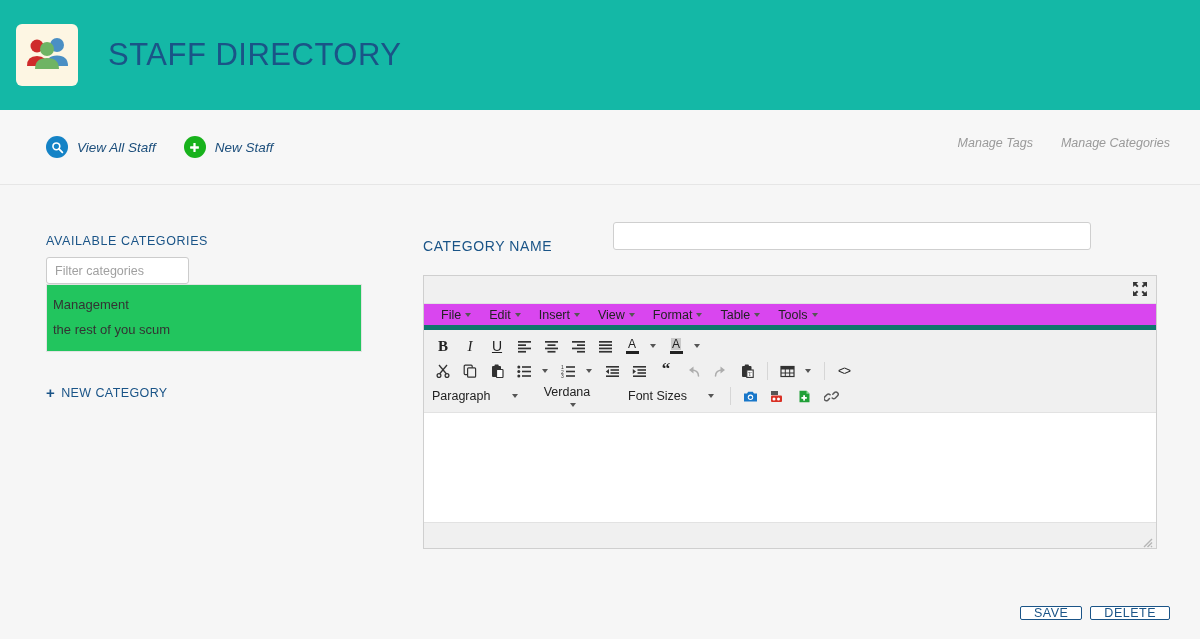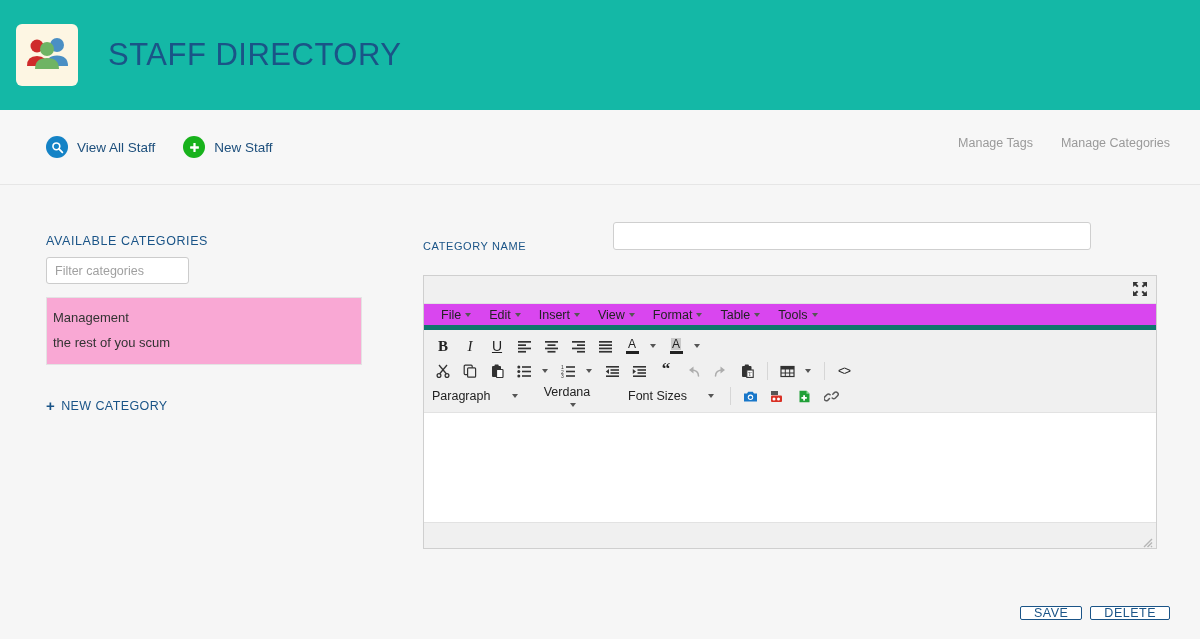--- a/index.html
+++ b/index.html
@@ -46,20 +46,21 @@
     margin-left:30px;
     font-size:31px; font-weight:normal; letter-spacing:.5px;
     color:#1a5487;
   }
 
   
   .navbar{
     position:absolute; top:110px; left:0; right:0; height:75px;
     background:#f7f7f7;
     border-bottom:1px solid #e6e6e6;
+    font-style:italic;
   }
   .nav-left{
     position:absolute; left:46px; top:26px;
     display:flex; align-items:center; gap:28px;
   }
   .nav-item{
     display:flex; align-items:center; gap:9px;
     font-size:13.5px; color:#1d4f7c; cursor:pointer;
   }
   .circ-icon{
@@ -92,40 +93,39 @@
   .filter-input{
     width:143px; height:27px;
     border:1px solid #ccc; border-radius:3px;
     background:#fff; padding:0 8px;
     font-size:12.5px; color:#555;
     font-family:"Liberation Sans", sans-serif;
     outline:none;
   }
   .filter-input::placeholder{ color:#a0a0a0; }
   .cat-list{
-    margin-top:13px;
-    background:#f9a8d4; border:1px solid #e3e3e3;
+    background:#22c55e; border:1px solid #e3e3e3;
     padding:7px 0 9px 0;
   }
   .cat-item{
     padding:5px 0 5px 6px;
     font-size:13px; color:#333; cursor:pointer;
   }
   .new-cat{
     margin-top:33px;
     font-size:12.5px; color:#1a5487; letter-spacing:.4px;
     display:flex; align-items:center; gap:6px; cursor:pointer;
   }
   .plus-glyph{ font-size:15px; font-weight:bold; line-height:1; }
 
   
   .right-col{ position:absolute; left:423px; top:36px; right:95px; }
   .cat-name-row{ display:flex; align-items:center; height:28px; }
   .cat-name-label{
-    font-size:11px; color:#1a5487; letter-spacing:.6px;
+    font-size:14px; color:#1a5487; letter-spacing:.6px;
     width:190px; flex:none;margin-top:20px;
   }
   .cat-name-input{
     width:478px; height:28px;
     border:1px solid #cfcfcf; border-radius:3px;
     background:#fff; padding:0 8px;
     font-size:13px; color:#333;
     font-family:"Liberation Sans", sans-serif;
     outline:none;
   }

